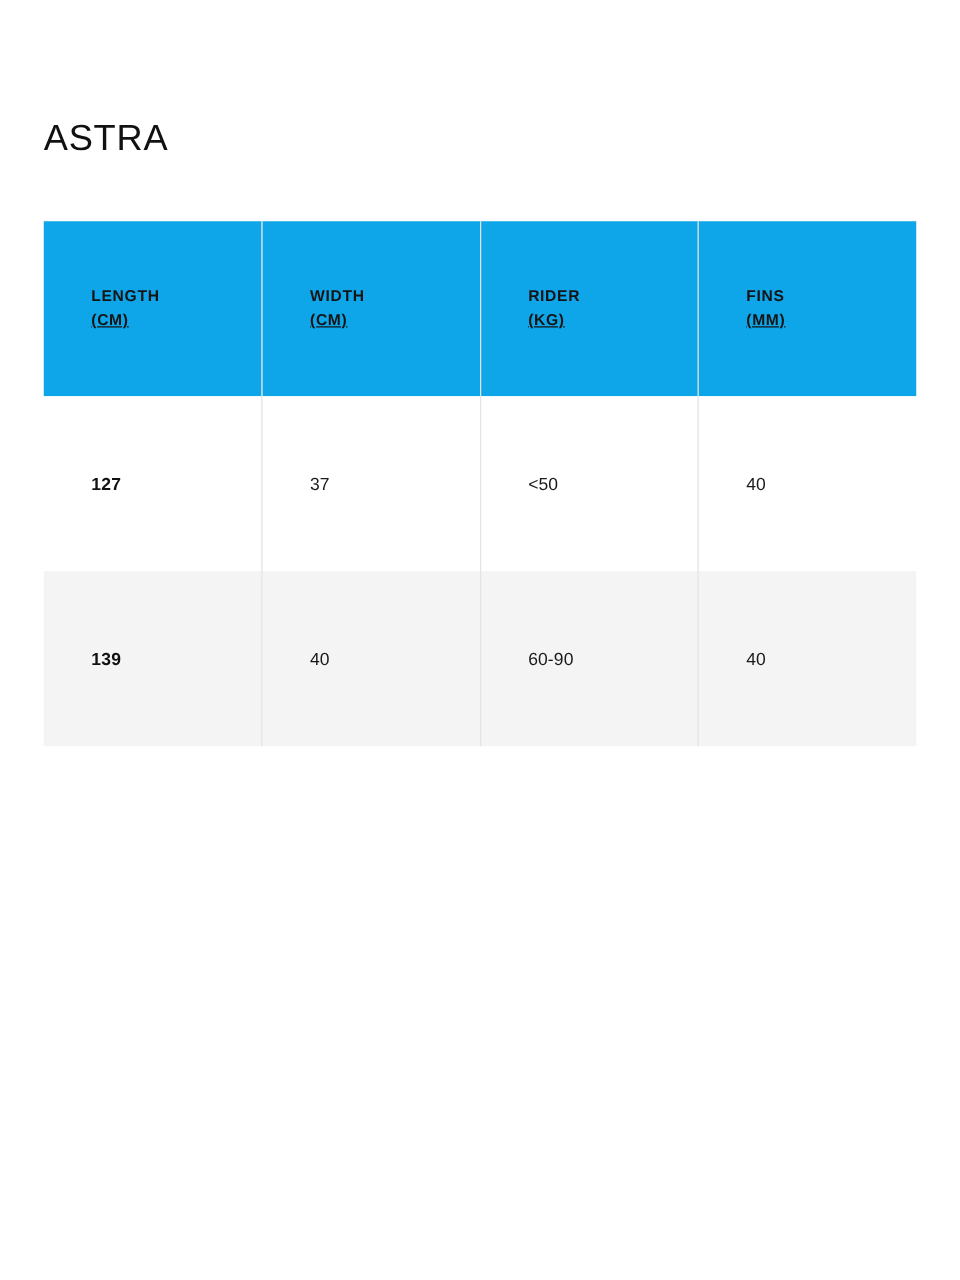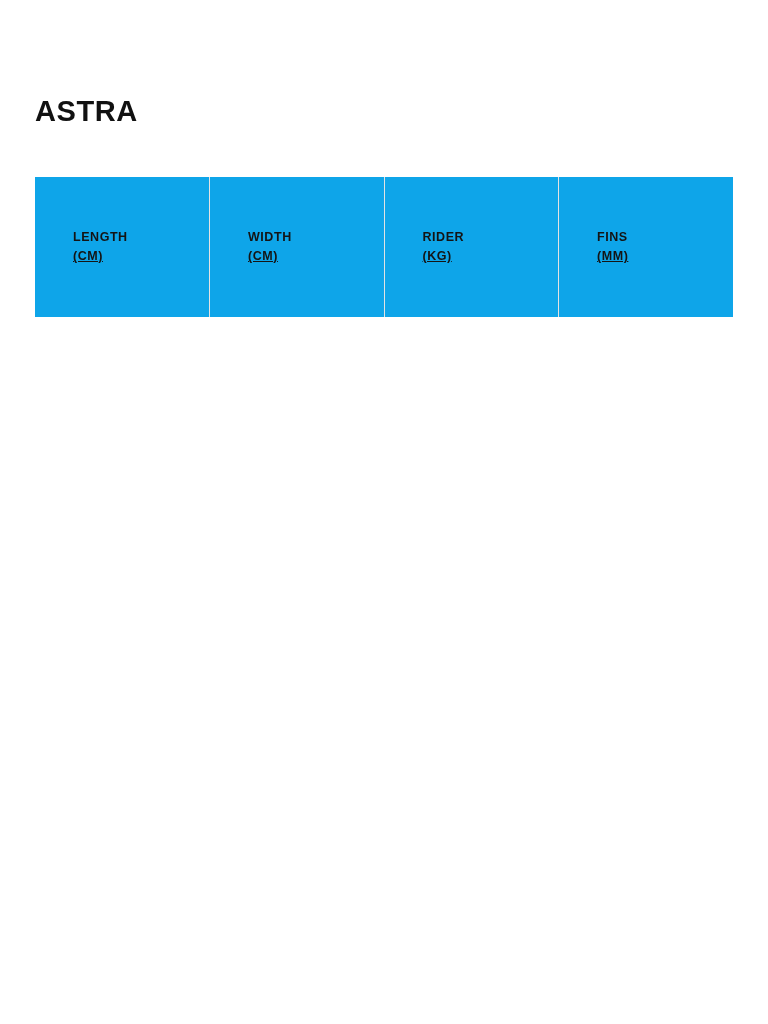--- a/index.html
+++ b/index.html
@@ -22,21 +22,21 @@
     background: #ffffff;
   }
 
   
   .page-title {
     position: absolute;
     left: 35px;
     top: 94px;
     font-size: 29px;
     line-height: 34px;
-    font-weight: bold;
+    font-weight: normal;
     letter-spacing: 0.6px;
     color: #111111;
     white-space: nowrap;
   }
 
   
   .size-table {
     position: absolute;
     left: 35px;
     top: 177px;
@@ -134,16 +134,28 @@
           <span>RIDER</span>
           <span class="hdr-unit">(KG)</span>
         </th>
         <th>
           <span>FINS</span>
           <span class="hdr-unit">(MM)</span>
         </th>
       </tr>
     </thead>
     <tbody>
+      <tr class="row-data row-odd">
+        <td class="col-first">127</td>
+        <td>37</td>
+        <td>&lt;50</td>
+        <td>40</td>
+      </tr>
+      <tr class="row-data row-even">
+        <td class="col-first">139</td>
+        <td>40</td>
+        <td>60-90</td>
+        <td>40</td>
+      </tr>
     </tbody>
   </table>
 
 </div>
 
 </body></html>

